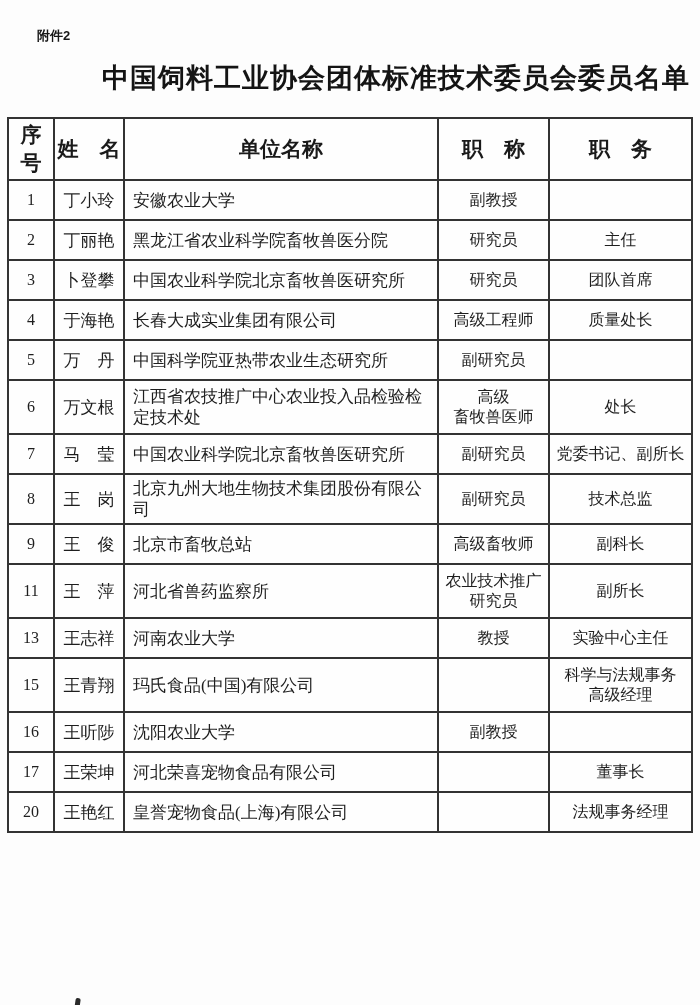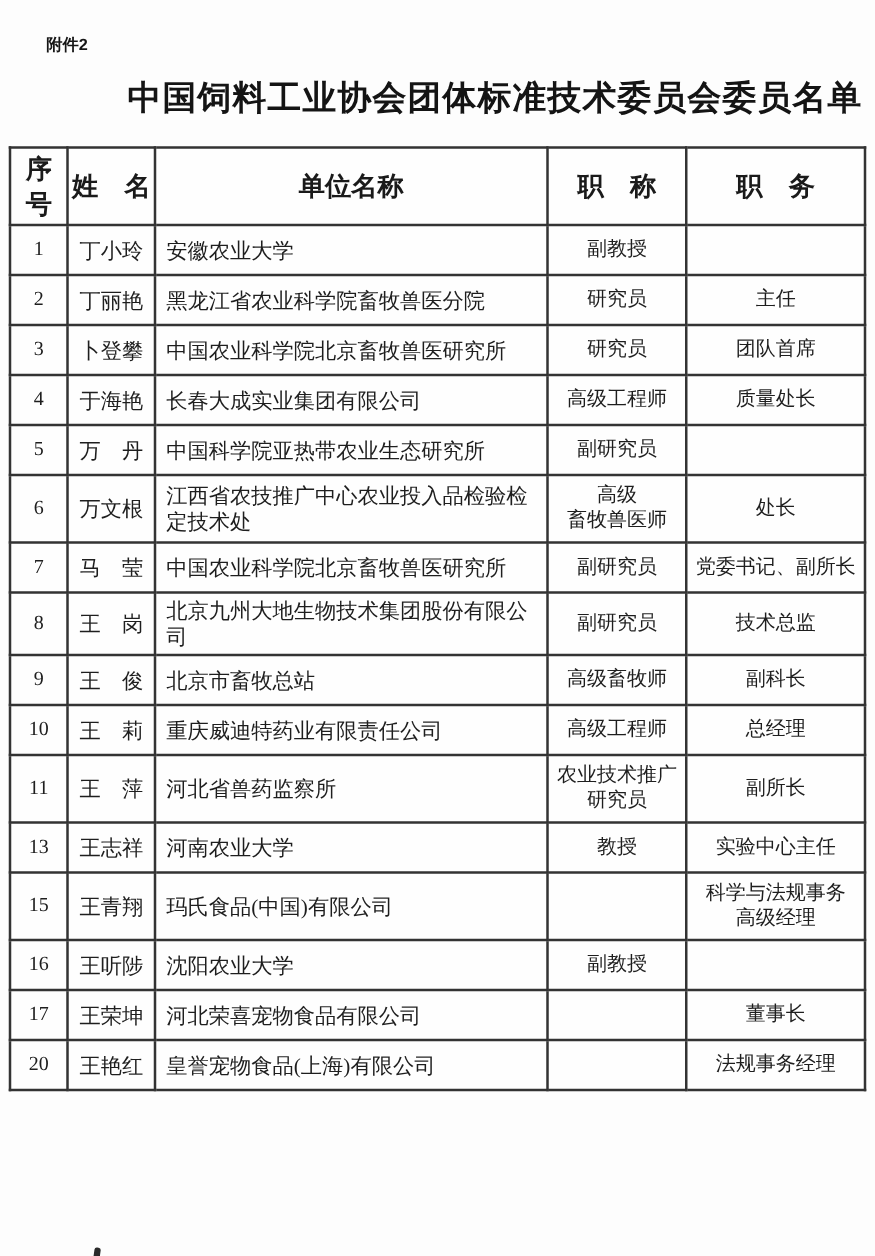--- a/index.html
+++ b/index.html
@@ -186,27 +186,20 @@
           <td class="c-pos">技术总监</td>
         </tr>
         <tr>
           <td class="c-no">9</td>
           <td class="c-name">王　俊</td>
           <td class="c-org">北京市畜牧总站</td>
           <td class="c-title">高级畜牧师</td>
           <td class="c-pos">副科长</td>
         </tr>
         <tr>
-          <td class="c-no">10</td>
-          <td class="c-name">王　莉</td>
-          <td class="c-org">重庆威迪特药业有限责任公司</td>
-          <td class="c-title">高级工程师</td>
-          <td class="c-pos">总经理</td>
-        </tr>
-        <tr>
           <td class="c-no">11</td>
           <td class="c-name">王　萍</td>
           <td class="c-org">河北省兽药监察所</td>
           <td class="c-title">农业技术推广
 研究员</td>
           <td class="c-pos">副所长</td>
         </tr>
         <tr>
           <td class="c-no">13</td>
           <td class="c-name">王志祥</td>

